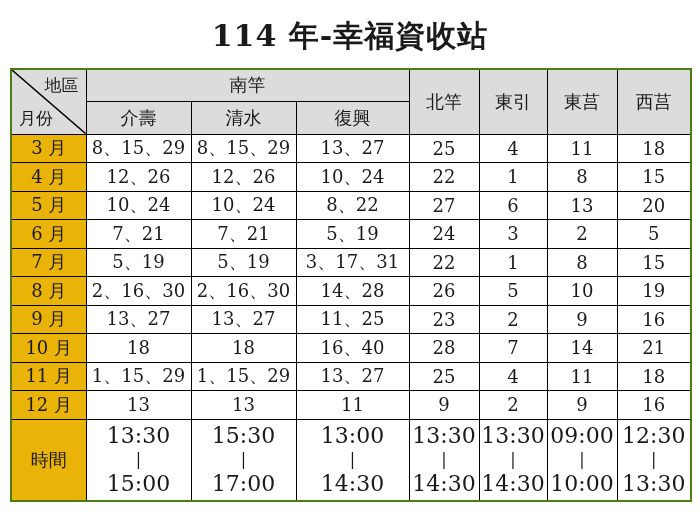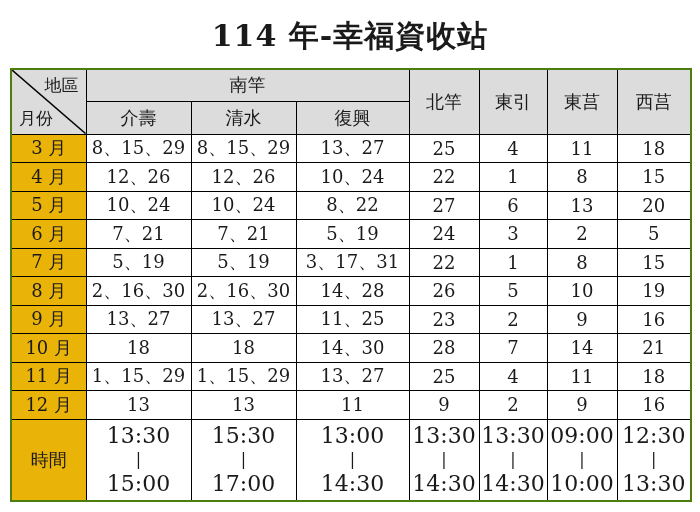--- a/index.html
+++ b/index.html
@@ -169,21 +169,21 @@
           <td>11、25</td>
           <td>23</td>
           <td>2</td>
           <td>9</td>
           <td>16</td>
         </tr>
         <tr class="month-row">
           <th class="month-cell">10 月</th>
           <td>18</td>
           <td>18</td>
-          <td>14、30</td>
+          <td>16、40</td>
           <td>28</td>
           <td>7</td>
           <td>14</td>
           <td>21</td>
         </tr>
         <tr class="month-row">
           <th class="month-cell">11 月</th>
           <td>1、15、29</td>
           <td>1、15、29</td>
           <td>13、27</td>

